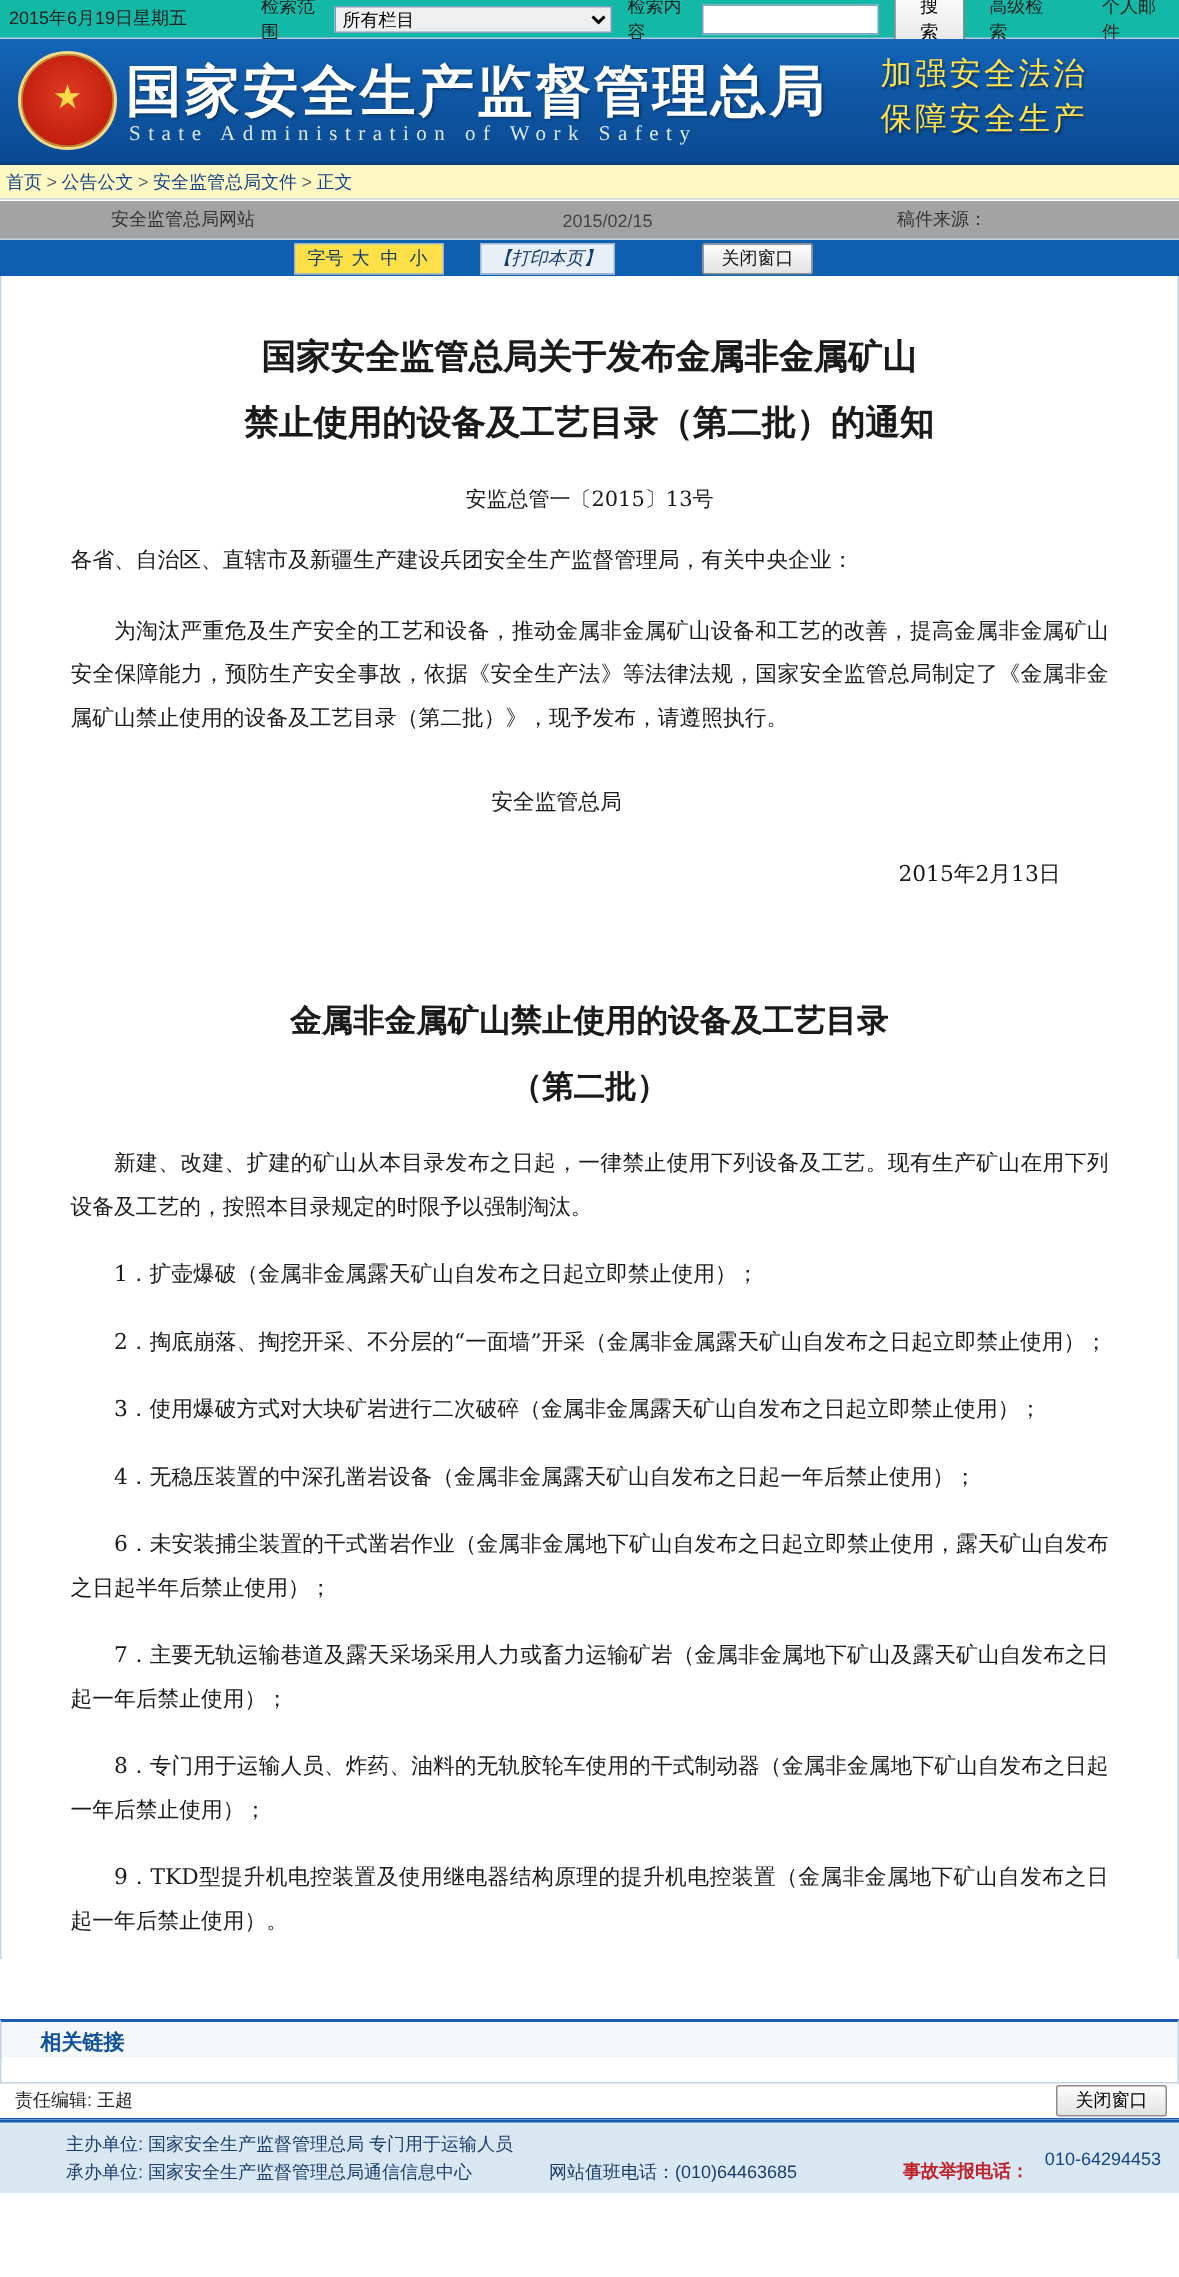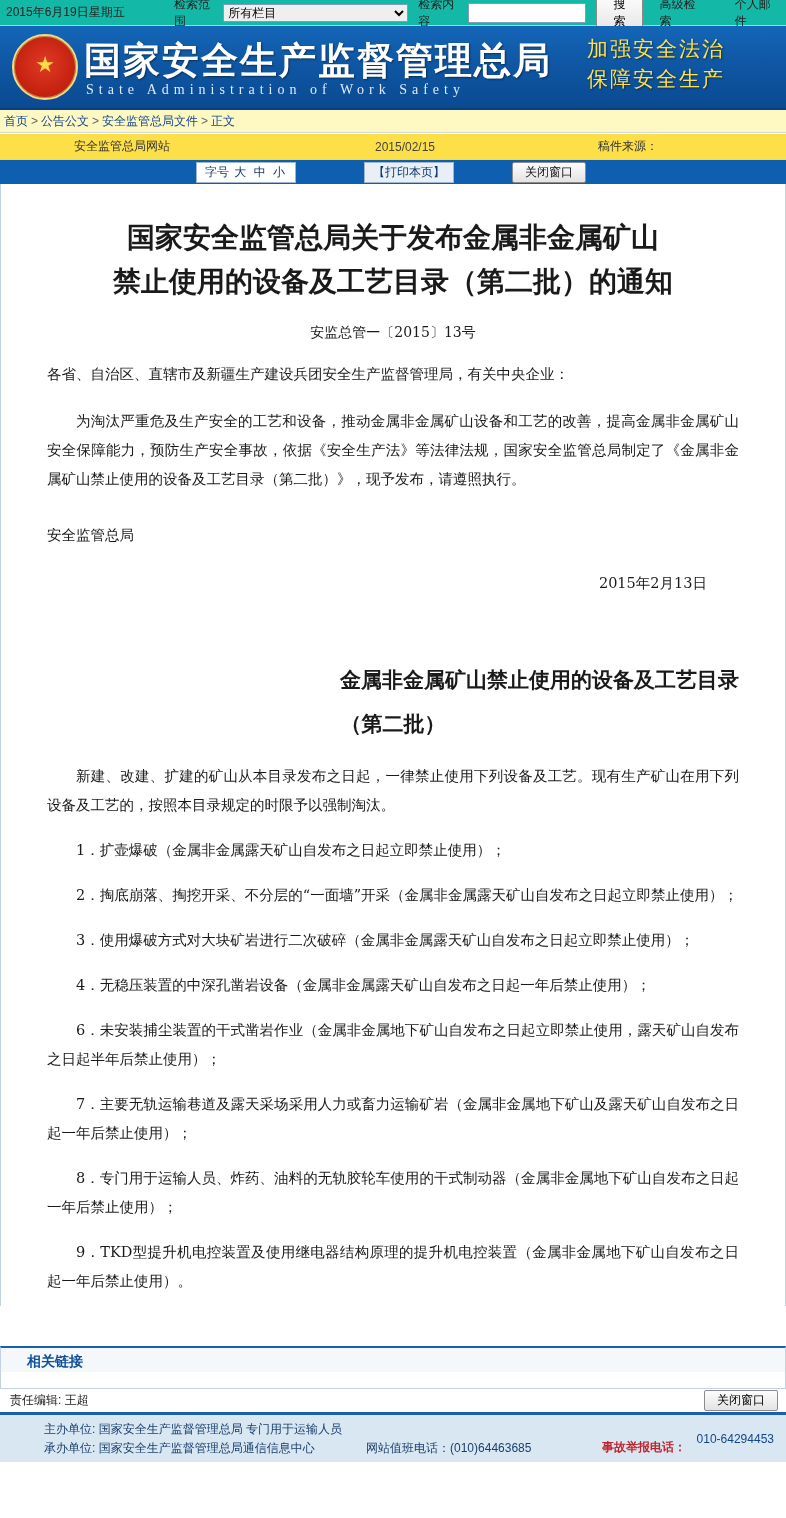--- a/index.html
+++ b/index.html
@@ -141,21 +141,21 @@
     padding-left: 4px;
     border-bottom: 1px solid #cfd9e3;
     background: #fef9c3;
   }
   .crumb a { color: #14458c; text-decoration: none; cursor: pointer; }
   .crumb span.sep { color: #666; margin: 0 3px; }
 
   
   .inforow {
     height: 25px;
-    background: #fde047;
+    background: #a3a3a3;
     border-top: 1px solid #ffffff;
     border-bottom: 1px solid #c7d5e2;
     display: flex;
     align-items: center;
     font-size: 12px;
     color: #333;
   }
   .inforow .c1 { width: 300px; padding-left: 74px; box-sizing: border-box; }
   .inforow .c2 { width: 210px; text-align: center; color: #444; }
   .inforow .c3 { flex: 1; text-align: center; color: #333; padding-right: 40px;}
@@ -165,36 +165,37 @@
     height: 24px;
     background: #0f5fb0;
     display: flex;
     align-items: center;
     position: relative;
     color: #fff;
     font-size: 12px;
   }
   .toolstrip .fontbox {
     margin-left: 196px;
-    background: #ffffff;
+    background: #fde047;
     border: 1px solid #9fb7ce;
     color: #103a6b;
     padding: 1px 8px;
     font-size: 12px;
     cursor: pointer;
   }
   .toolstrip .fontbox b { font-weight: normal; margin: 0 2px; }
   .toolstrip .printbox {
-    margin-left: 68px;
+    margin-left: 24px;
     background: #e9eff6;
     border: 1px solid #9fb7ce;
     color: #103a6b;
     padding: 1px 8px;
     font-size: 12px;
     cursor: pointer;
+    font-style: italic;
   }
   .toolstrip .closebtn {
     margin-left: 58px;
     background: linear-gradient(#fdfdfd,#e3e3e3);
     border: 1px solid #8c8c8c;
     color: #111;
     font-size: 12px;
     padding: 1px 12px;
     border-radius: 2px;
     cursor: pointer;
@@ -204,55 +205,55 @@
   .content {
     border-left: 1px solid #c3d2e0;
     border-right: 1px solid #c3d2e0;
     padding: 18px 46px 10px 46px;
     box-sizing: border-box;
     font-family: "DejaVu Serif", "Liberation Serif", serif;
     color: #1a1a1a;
   }
   .doc-title {
     text-align: center;
-    font-size: 28px;
+    font-size: 23px;
     font-weight: bold;
     line-height: 44px;
     margin-top: 14px;
     font-family: "DejaVu Sans", "Liberation Sans", sans-serif;
   }
   .doc-num {
     text-align: center;
     font-size: 14px;
     margin-top: 20px;
     font-family: "DejaVu Serif", "Liberation Serif", serif;
   }
   .p {
     font-size: 14.5px;
     line-height: 29px;
     margin-top: 18px;
     text-align: justify;
   }
   .p.indent { text-indent: 2em; }
   .sign {
-    text-align: left;
+    text-align: center;
     font-size: 14.5px;
     line-height: 30px;
     margin-top: 26px;
     padding-right: 44px;
   }
   .sign2 {
     text-align: right;
     font-size: 14.5px;
     line-height: 30px;
     margin-top: 18px;
     padding-right: 32px;
   }
   .catalog-title {
-    text-align: right;
+    text-align: center;
     font-size: 21px;
     font-weight: bold;
     line-height: 40px;
     margin-top: 62px;
     font-family: "DejaVu Sans", "Liberation Sans", sans-serif;
   }
   .catalog-title2 {
     text-align: center;
     font-size: 21px;
     font-weight: bold;

